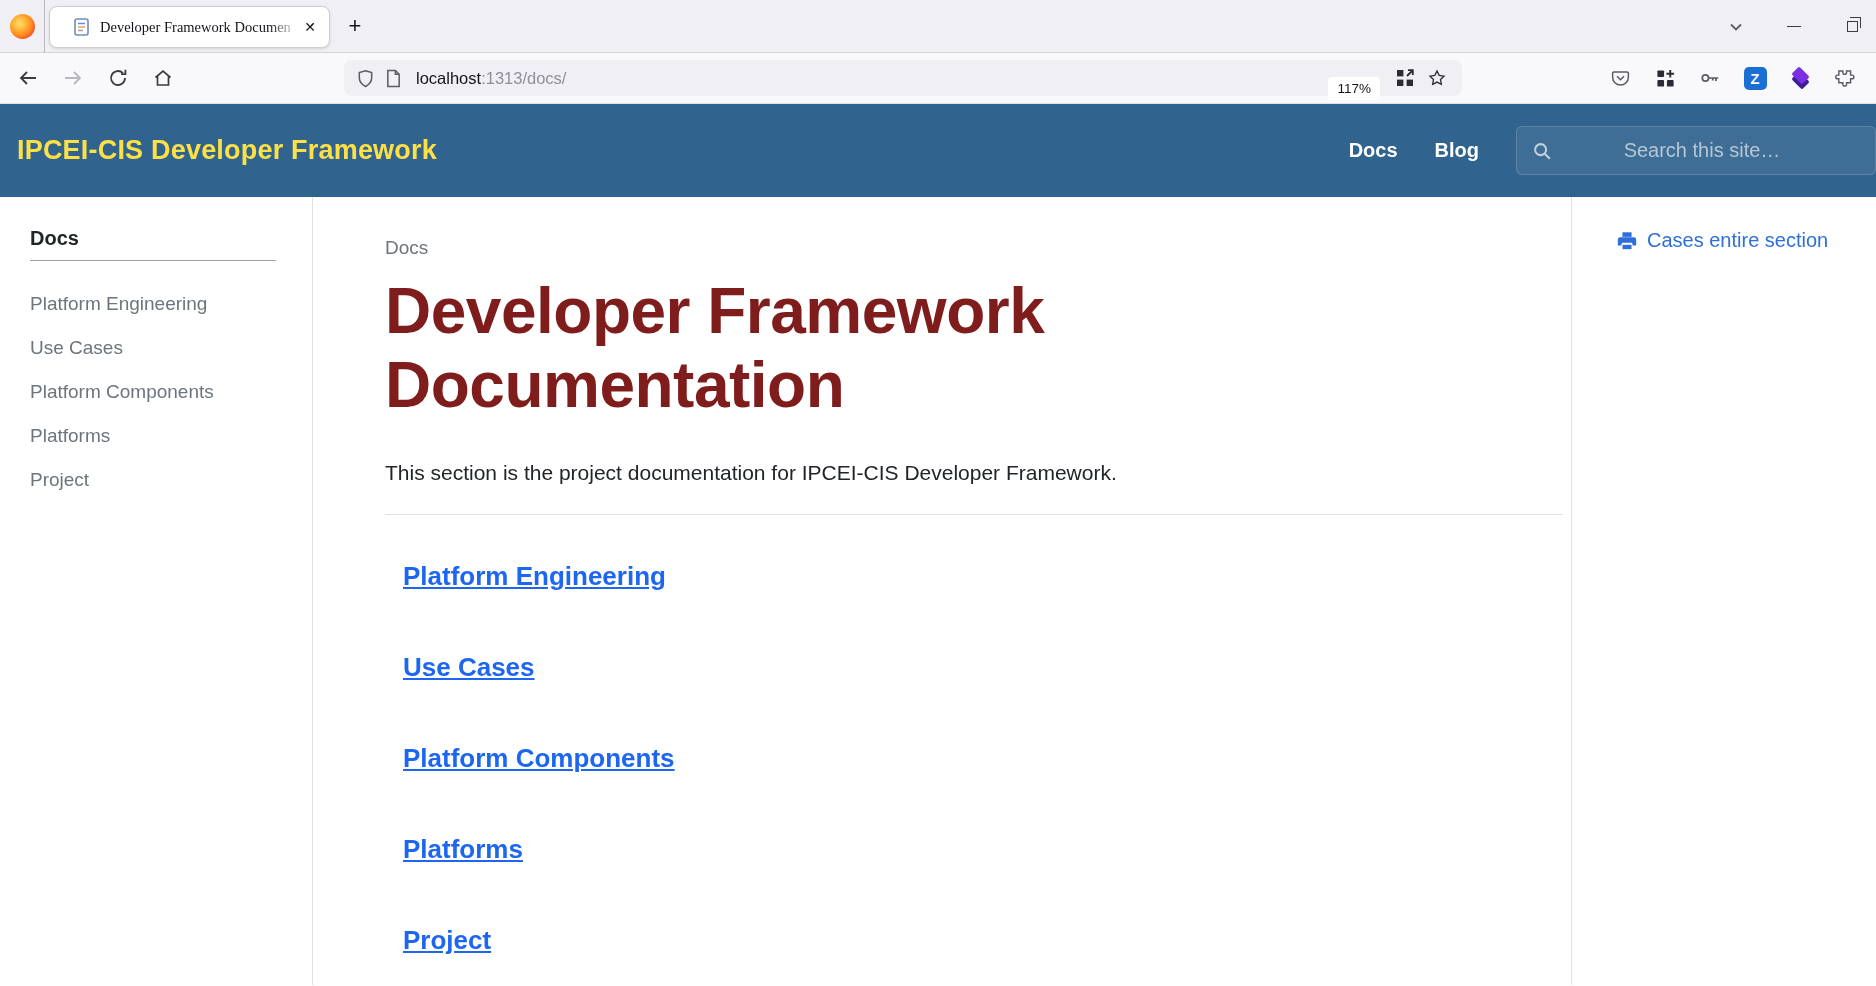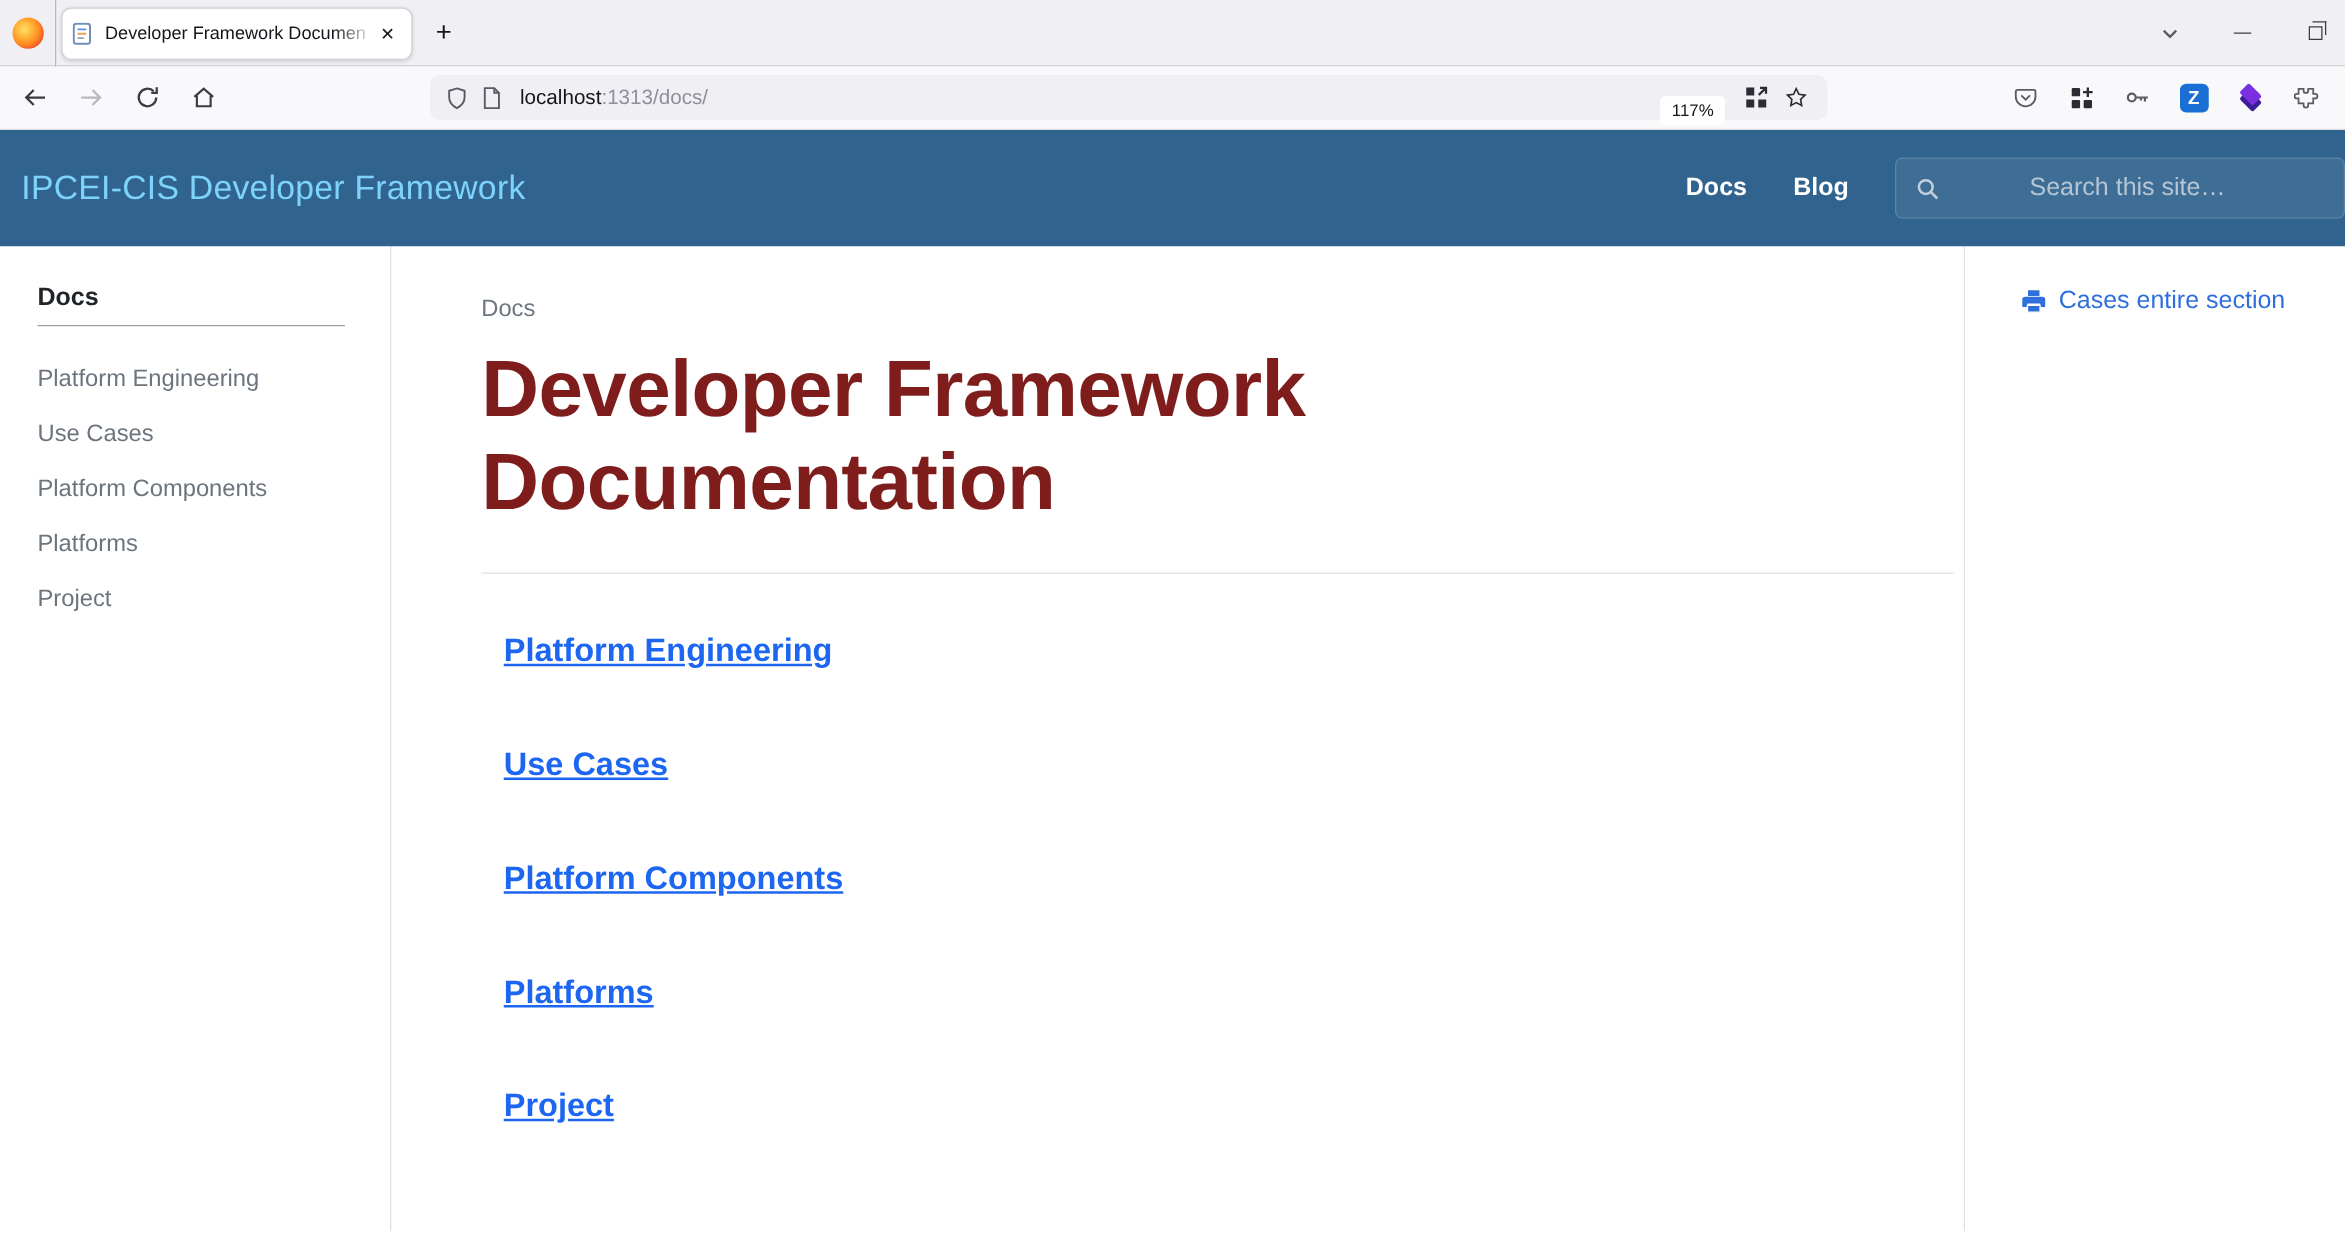--- a/index.html
+++ b/index.html
@@ -7,21 +7,21 @@
   body { font-family:"Liberation Sans", sans-serif; background:#fff; overflow:hidden; }
   .screen { position:relative; width:1876px; height:986px; background:#fff; }
 
   
   .tabbar { height:53px; background:#f0f0f4; border-bottom:1px solid #d4d4d8; display:flex; align-items:center; position:relative; }
   .ff-btn { width:44px; height:53px; display:flex; align-items:center; justify-content:center; }
   .ff-logo { width:25px; height:25px; border-radius:50%;
     background: radial-gradient(circle at 38% 38%, #ffe066 0%, #ffb43b 30%, #ff8a1e 55%, #f2552c 75%, #b5256d 100%); }
   .tab-divider { width:1px; height:53px; background:#b9b9c0; margin-right:4px; }
   .tab { width:281px; height:42px; margin-top:2px; background:#fff; border:1px solid #cfcfd6; border-radius:8px;
-    box-shadow:0 1px 3px rgba(0,0,0,.12); display:flex; align-items:center; padding:0 8px 0 8px; }
+    box-shadow:0 1px 3px rgba(0,0,0,.12); display:flex; align-items:center; padding:0 8px 0 24px;font-family:Liberation Serif, serif; }
   .tab-title { flex:1; font-size:14.5px; color:#15141a; white-space:nowrap; overflow:hidden;
     -webkit-mask-image:linear-gradient(90deg,#000 85%,transparent 100%);
     mask-image:linear-gradient(90deg,#000 85%,transparent 100%); margin-left:10px; }
   .tab-close { width:22px; height:22px; display:flex; align-items:center; justify-content:center; font-size:14px; color:#15141a; border-radius:4px; }
   .newtab-btn { width:34px; height:34px; margin-left:8px; display:flex; align-items:center; justify-content:center;
     font-size:22px; font-weight:400; color:#15141a; border-radius:6px; }
   .tabbar-right { position:absolute; right:8px; top:0; height:53px; display:flex; align-items:center; gap:26px; }
   .win-btn { width:32px; height:32px; display:flex; align-items:center; justify-content:center; color:#5b5b66; }
   .min-bar { width:14px; height:0; border-top:1.6px solid #3b3b40; }
   .restore-sq { position:relative; width:11px; height:11px; border:1.5px solid #3b3b40; background:transparent; }
@@ -42,21 +42,21 @@
   .tool-ico { width:36px; height:36px; margin-left:9px; border-radius:6px; display:flex; align-items:center; justify-content:center; color:#5b5b66; }
   .zotero-badge { width:23px; height:23px; border-radius:5px; background:#1a6fd4; color:#fff; font-weight:bold;
     font-size:15px; display:flex; align-items:center; justify-content:center; }
   .layers { position:relative; width:24px; height:24px; }
   .layers .d { position:absolute; left:4.5px; width:15px; height:15px; transform:rotate(45deg) scaleY(.72); border-radius:2px; }
   .layers .d1 { top:7px;  background:#3d1d96; }
   .layers .d2 { top:2px;  background:#7a2fe0; }
 
   
   .navbar { height:93px; background:#30638e; display:flex; align-items:center; padding:0 0 0 17px; overflow:hidden; position:relative; }
-  .brand { color:#7dd3fc; font-size:27px; font-weight:normal; letter-spacing:.2px; }
+  .brand { color:#fde047; font-size:27px; font-weight:bold; letter-spacing:.2px; }
   .navbar-right { position:absolute; right:0; top:0; height:93px; display:flex; align-items:center; }
   .nav-link { font-size:20px; font-weight:bold; margin-right:37px; }
   .nav-link.active { color:#ffffff; }
   .nav-link.inactive { color:#ffffff;text-align:right; }
   .search-box { width:360px; height:49px; border-radius:6px; background:rgba(255,255,255,.07);
     border:1px solid rgba(255,255,255,.16); display:flex; align-items:center; padding:0 0 0 14px; }
   .search-box svg { flex:none; }
   .search-input { background:transparent; border:none; outline:none; font-family:"Liberation Sans",sans-serif;
     font-size:20px; color:#dfe8ef; margin-left:9px; width:280px;text-align:center; }
   .search-input::placeholder { color:#b6c6d4; opacity:1; }
@@ -229,20 +229,21 @@
       <a class="side-item">Platform Engineering</a>
       <a class="side-item">Use Cases</a>
       <a class="side-item">Platform Components</a>
       <a class="side-item">Platforms</a>
       <a class="side-item">Project</a>
     </div>
 
     <div class="main">
       <div class="breadcrumb">Docs</div>
       <h1 class="page-title">Developer Framework Documentation</h1>
+      <p class="intro">This section is the project documentation for IPCEI-CIS Developer Framework.</p>
       <hr class="main-rule">
       <div class="section-list">
         <div class="section-entry">
           <a class="section-link">Platform Engineering</a>
         </div>
         <div class="section-entry">
           <a class="section-link">Use Cases</a>
         </div>
         <div class="section-entry">
           <a class="section-link">Platform Components</a>

